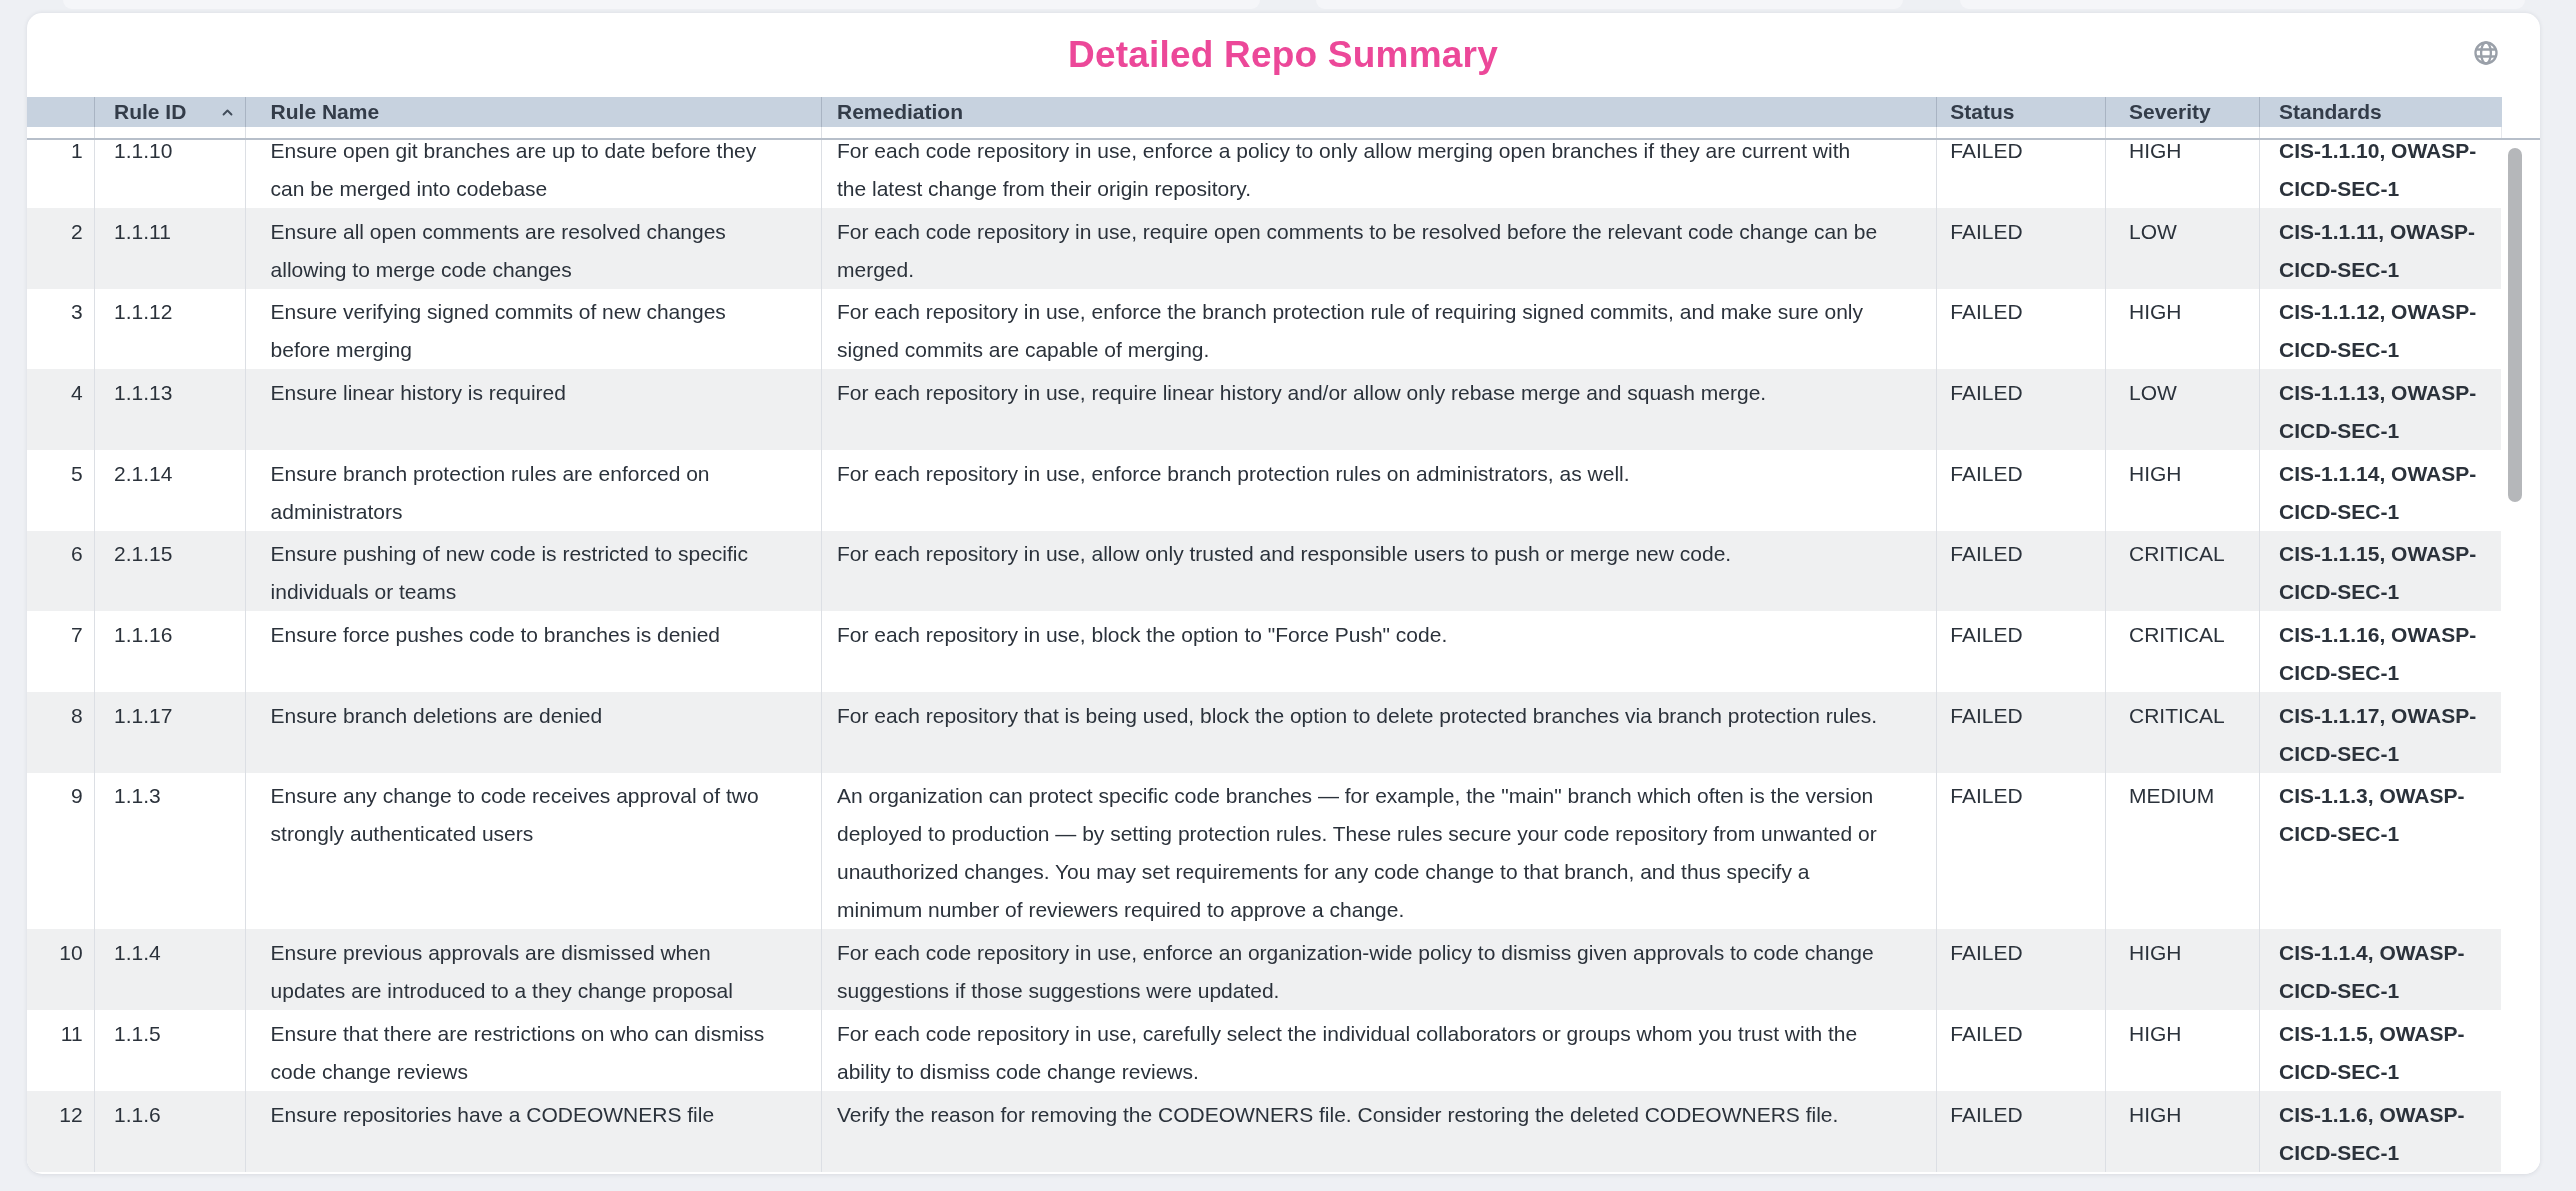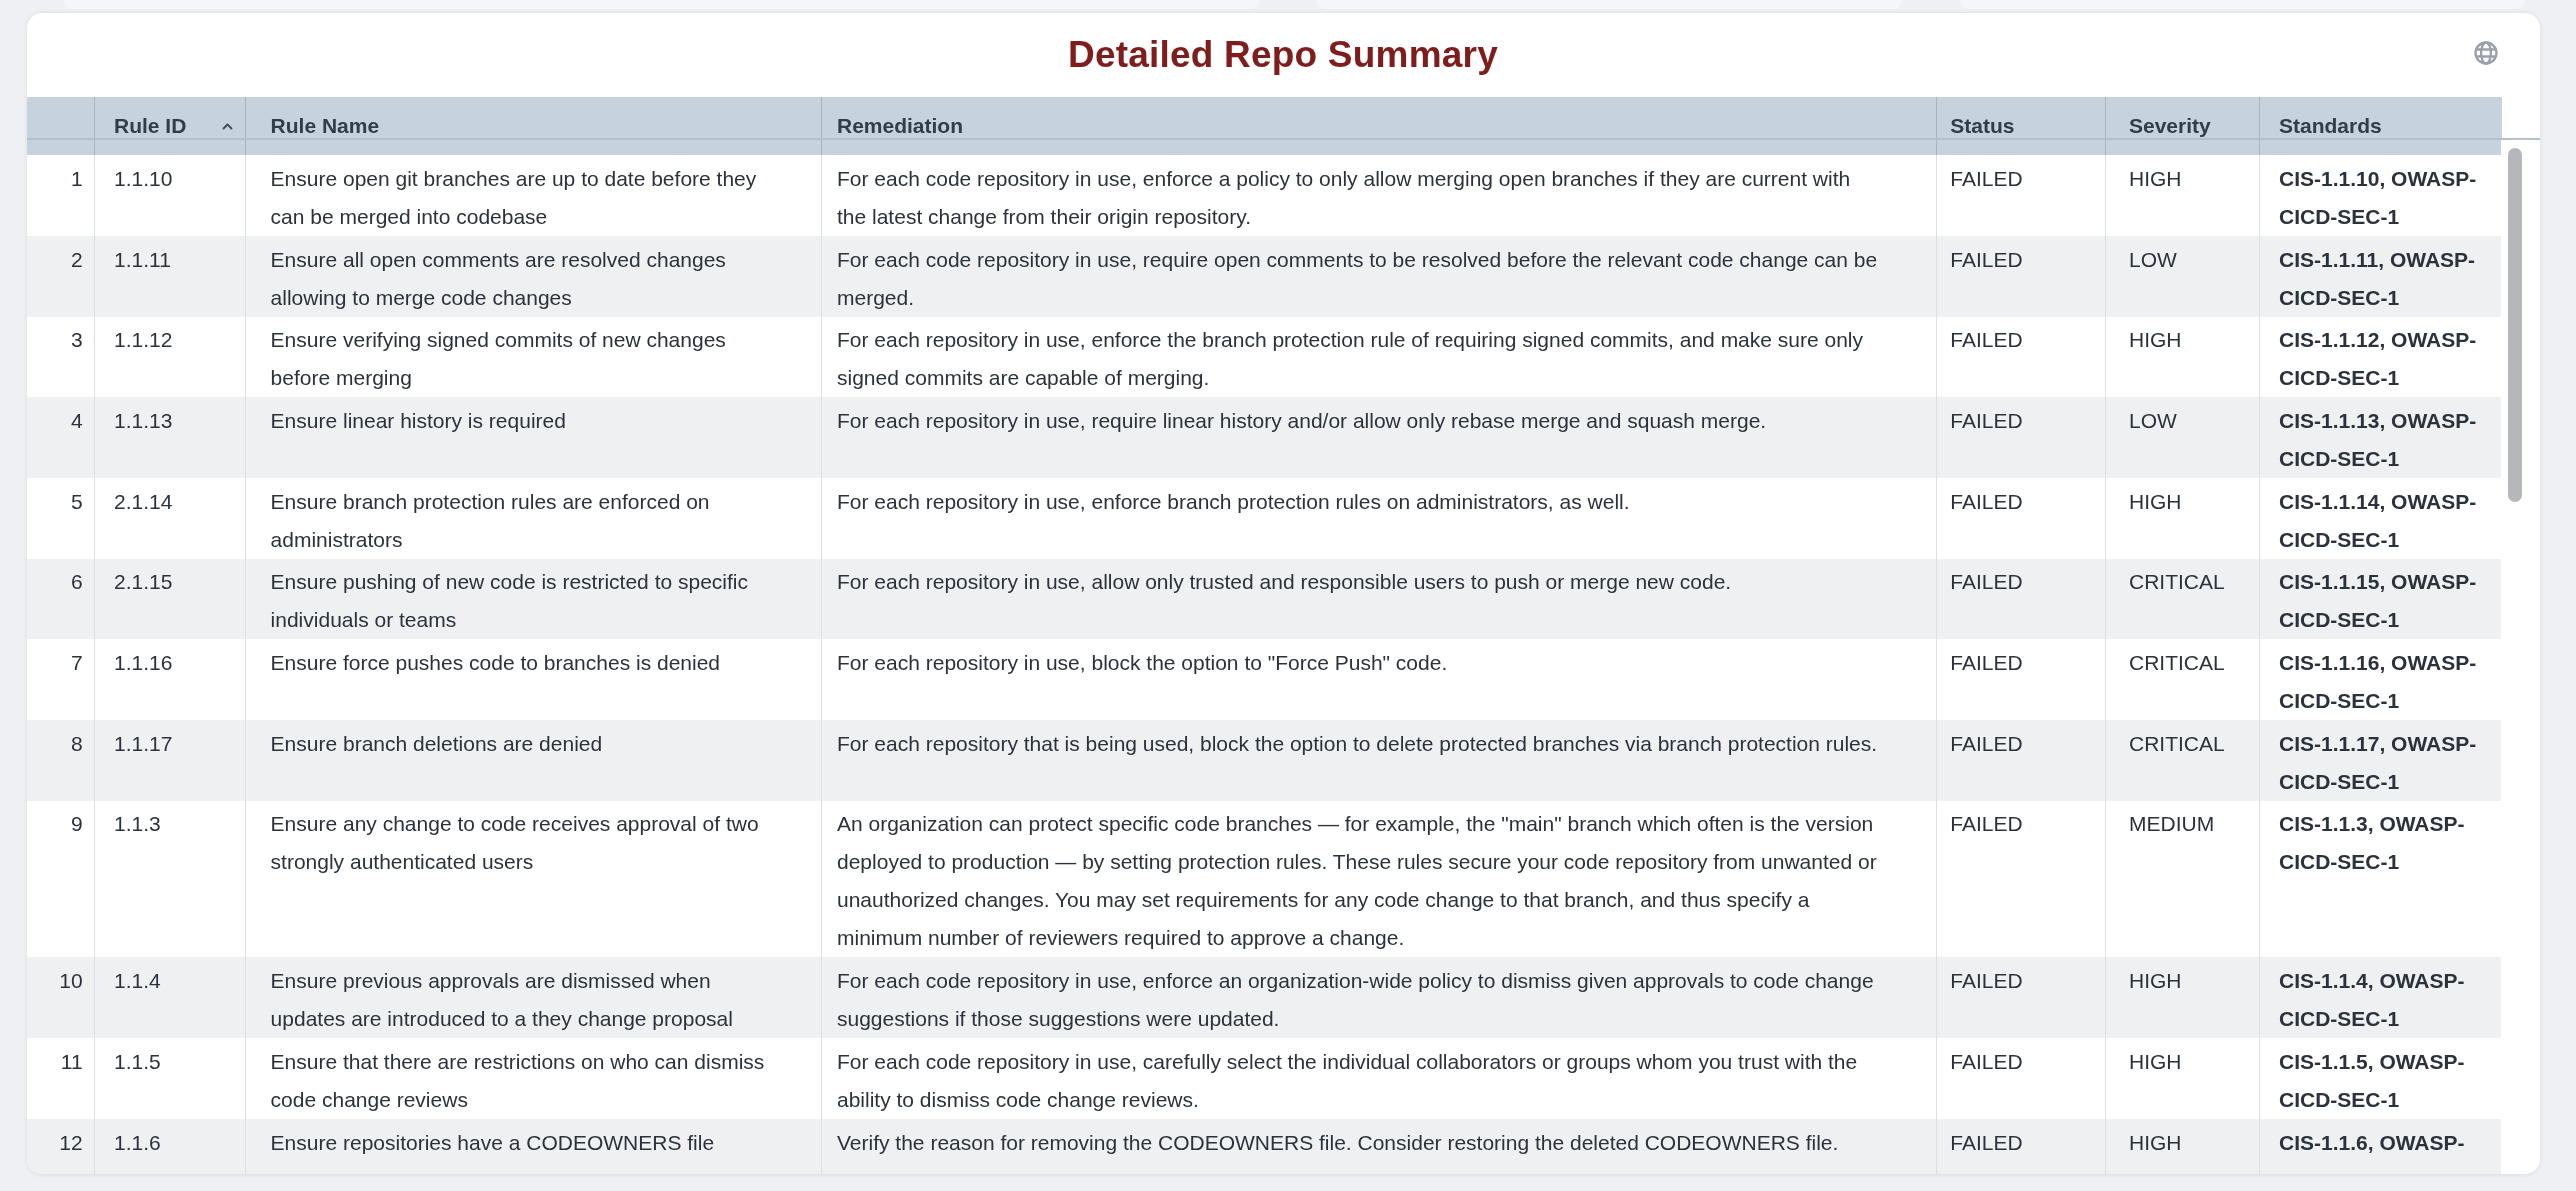--- a/index.html
+++ b/index.html
@@ -27,36 +27,36 @@
     box-shadow:0 0.9px 4.7px rgba(25,35,60,0.10);
     overflow:hidden;
   }
   .card-top{
     position:absolute;left:0;top:0;right:0;height:84px;
     display:flex;align-items:center;justify-content:center;
   }
   .title{
     margin:0;
     font-size:37px;font-weight:bold;
-    color:#7f1d1d;letter-spacing:0.2px;
+    color:#ec4899;letter-spacing:0.2px;
   }
   .globe-btn{
     position:absolute;right:38px;top:24px;
     width:32px;height:32px;
     background:none;border:none;padding:0;cursor:pointer;
     display:flex;align-items:center;justify-content:center;
   }
 
   table.grid{
     position:absolute;left:0;top:84px;
     width:2474px;
     border-collapse:collapse;table-layout:fixed;
   }
   .grid th{
-    height:58px;
+    height:30px;
     background:#c7d2df;
     font-size:21px;font-weight:bold;color:#333c49;
     text-align:left;vertical-align:middle;
     border-right:0.9px solid #a9b4c3;
     padding:0;
     white-space:nowrap;
   }
   .grid th:last-child{border-right:none;}
   .grid td{
     font-size:21px;line-height:38px;color:#2b323b;

